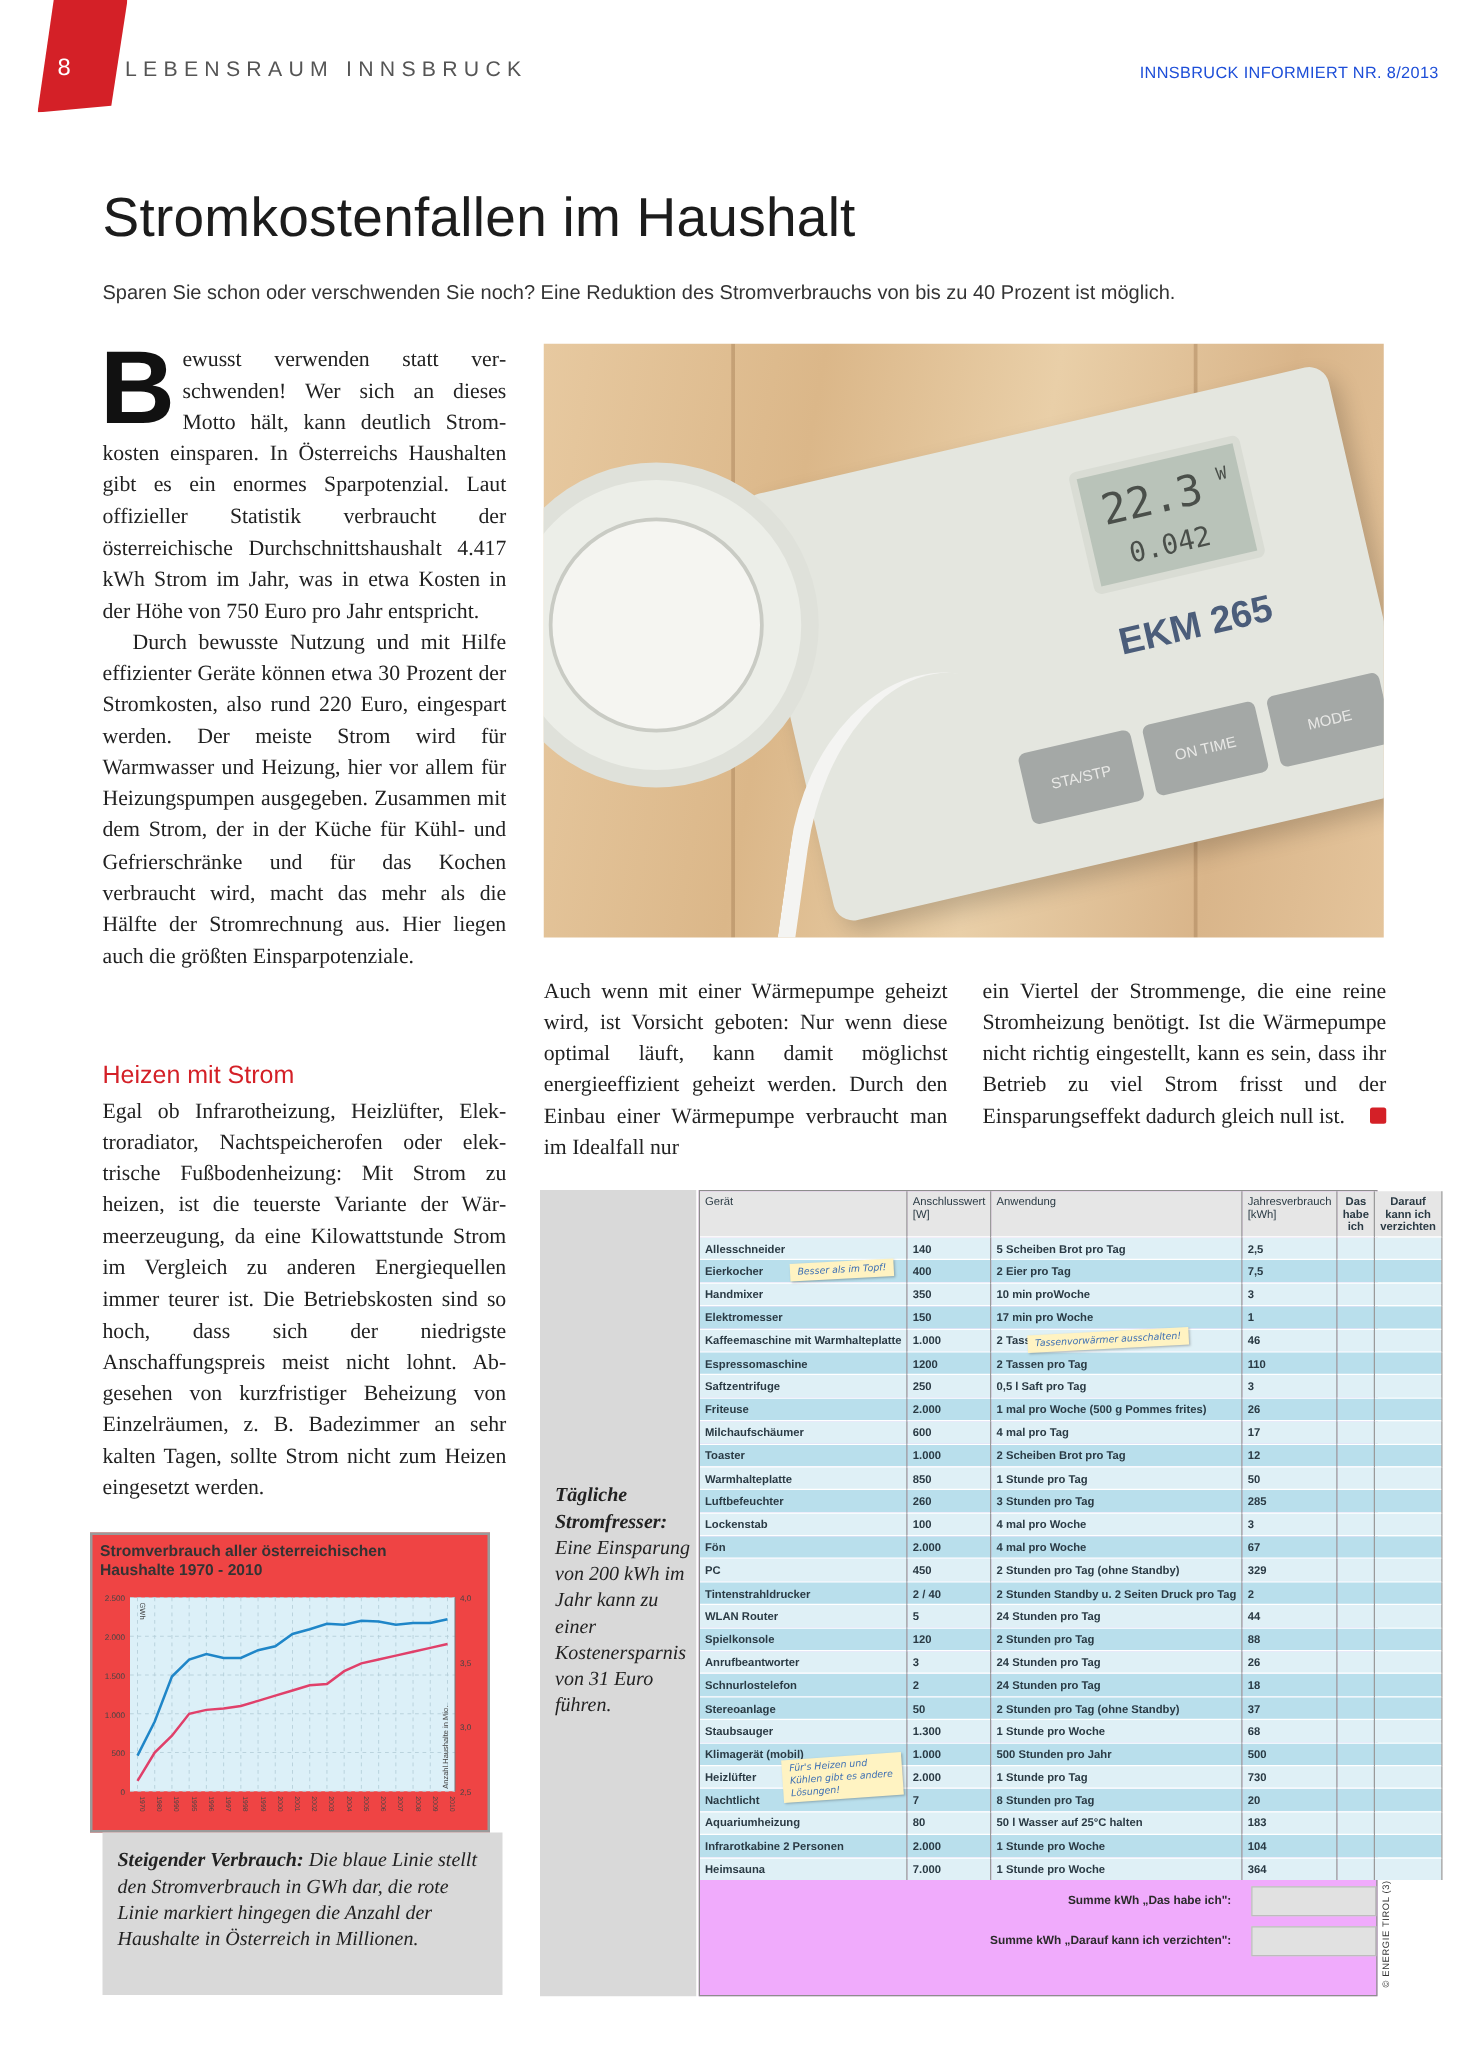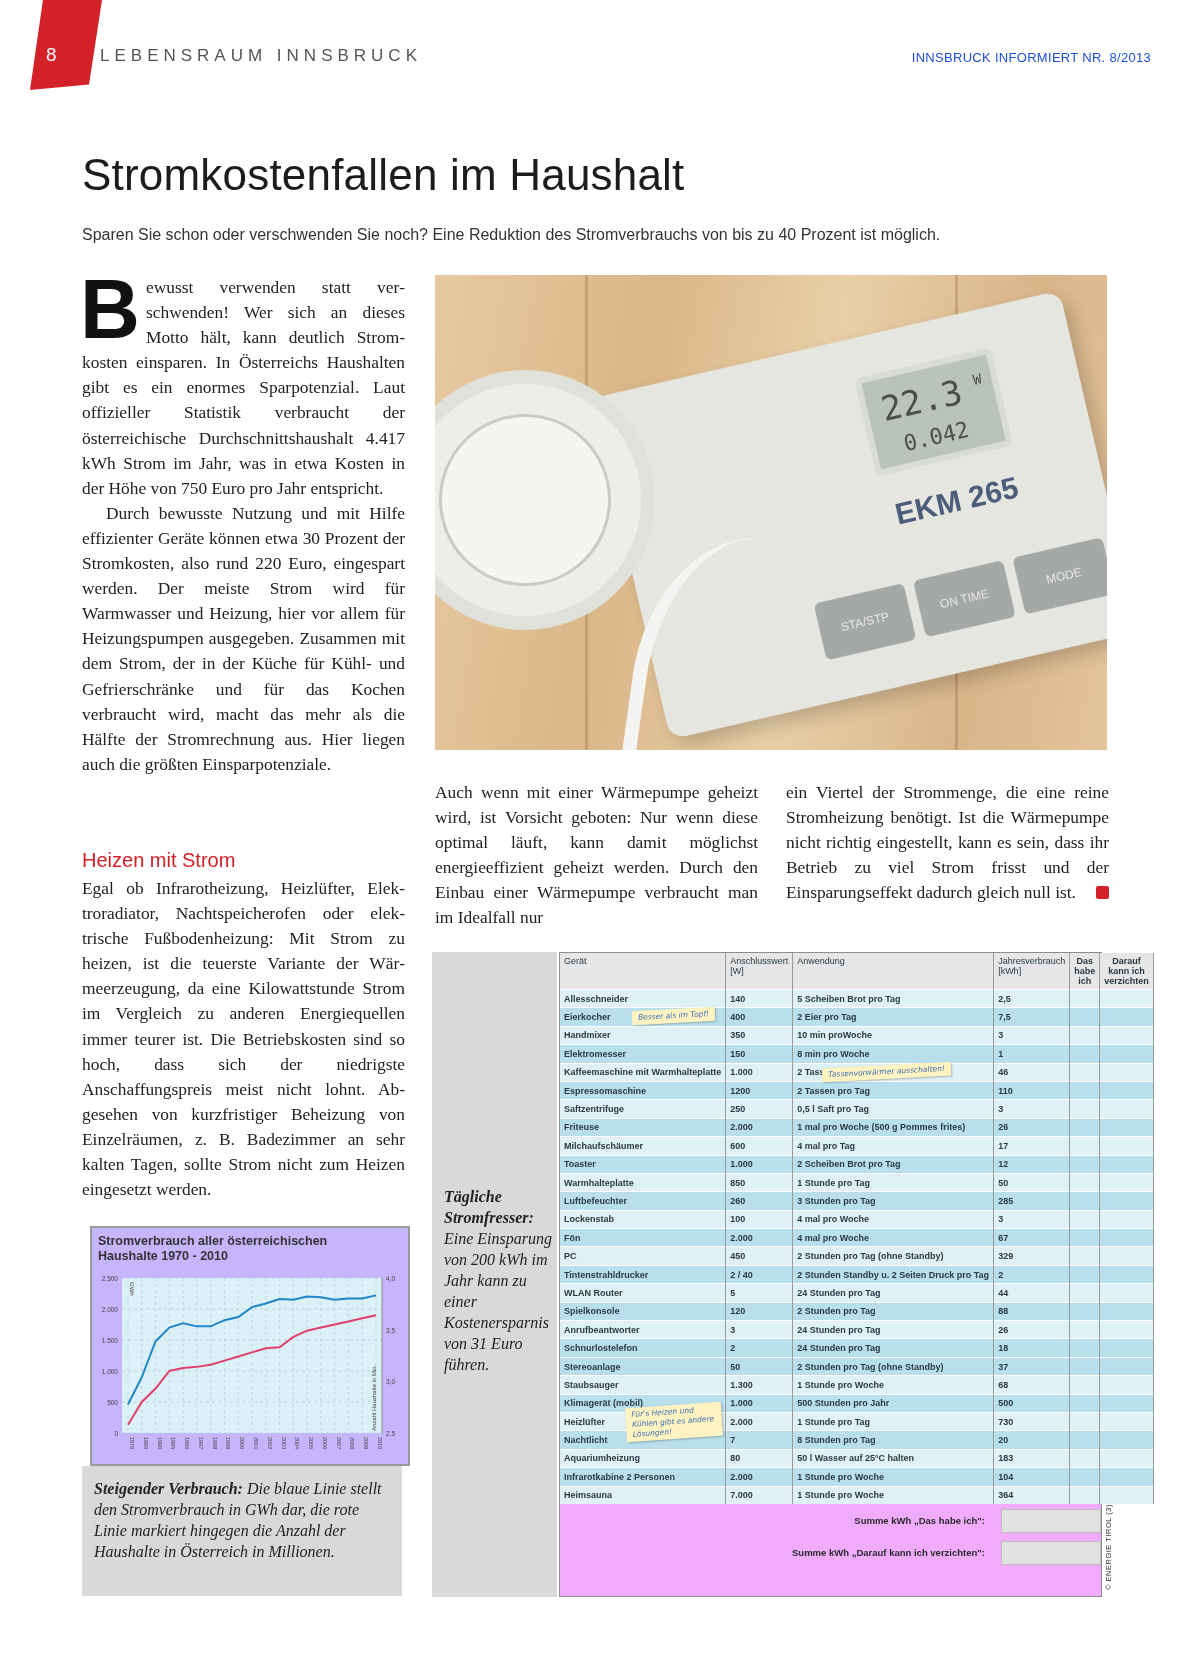--- a/index.html
+++ b/index.html
@@ -44,21 +44,21 @@
   .lcd .small { position: absolute; left: 28px; top: 56px; font-size: 22px; }
   .model { position: absolute; left: 270px; top: 165px; font-family: "Liberation Sans", sans-serif; font-weight: bold; font-size: 30px; color: #4b5d7a; }
   .dbtn { position: absolute; width: 92px; height: 58px; background: #a4a8a6; border-radius: 6px; color: #e8e8e6;
           font-family: "Liberation Sans", sans-serif; font-size: 12px; display: flex; align-items: center; justify-content: center; }
   .socket { position: absolute; left: -40px; top: 95px; width: 260px; height: 260px; border-radius: 50%; background: #eceee8;
             border: 14px solid #dfe1da; }
   .socket .inner { position: absolute; left: 30px; top: 30px; width: 172px; height: 172px; border-radius: 50%; background: #f5f5f1; border: 3px solid #c9cbc4; }
   .cable { position: absolute; left: 200px; top: 260px; width: 190px; height: 260px; border-left: 14px solid #f4f4f2; border-radius: 60% 0 0 0; transform: rotate(8deg); }
 
   
-  .chart-box { position: absolute; left: 90px; top: 1226px; width: 320px; height: 240px; border: 2px solid #9a9a9a; background: #c4b5fd; }
+  .chart-box { position: absolute; left: 72px; top: 1226px; width: 320px; height: 240px; border: 2px solid #9a9a9a; background: #ef4444; }
   .chart-title { position: absolute; left: 6px; top: 6px; font-family: "Liberation Sans", sans-serif; font-weight: bold; font-size: 12.5px; color: #333; line-height: 15px; }
   .chart-box svg { position: absolute; left: 0; top: 0; }
   .chart-caption { position: absolute; left: 82px; top: 1466px; width: 320px; height: 130px; background: #d9d9d9; padding: 12px 12px;
                    font-style: italic; font-size: 16px; line-height: 21px; color: #222; }
   .chart-caption b { font-weight: bold; }
 
   
   .tbl-side { position: absolute; left: 432px; top: 952px; width: 125px; height: 645px; background: #d9d9d9; }
   .tbl-side-text { position: absolute; left: 444px; top: 1186px; width: 110px; font-style: italic; font-size: 16px; line-height: 21px; color: #222; }
   .tbl-side-text b { font-weight: bold; }
@@ -231,21 +231,21 @@
           <td>Handmixer</td>
           <td class="r">350</td>
           <td>10 min proWoche</td>
           <td class="r">3</td>
           <td></td>
           <td></td>
         </tr>
         <tr class="even">
           <td>Elektromesser</td>
           <td class="r">150</td>
-          <td>8 min pro Woche</td>
+          <td>17 min pro Woche</td>
           <td class="r">1</td>
           <td></td>
           <td></td>
         </tr>
         <tr class="odd">
           <td>Kaffeemaschine mit Warmhalteplatte</td>
           <td class="r">1.000</td>
           <td>2 Tassen pro Tag</td>
           <td class="r">46</td>
           <td></td>

